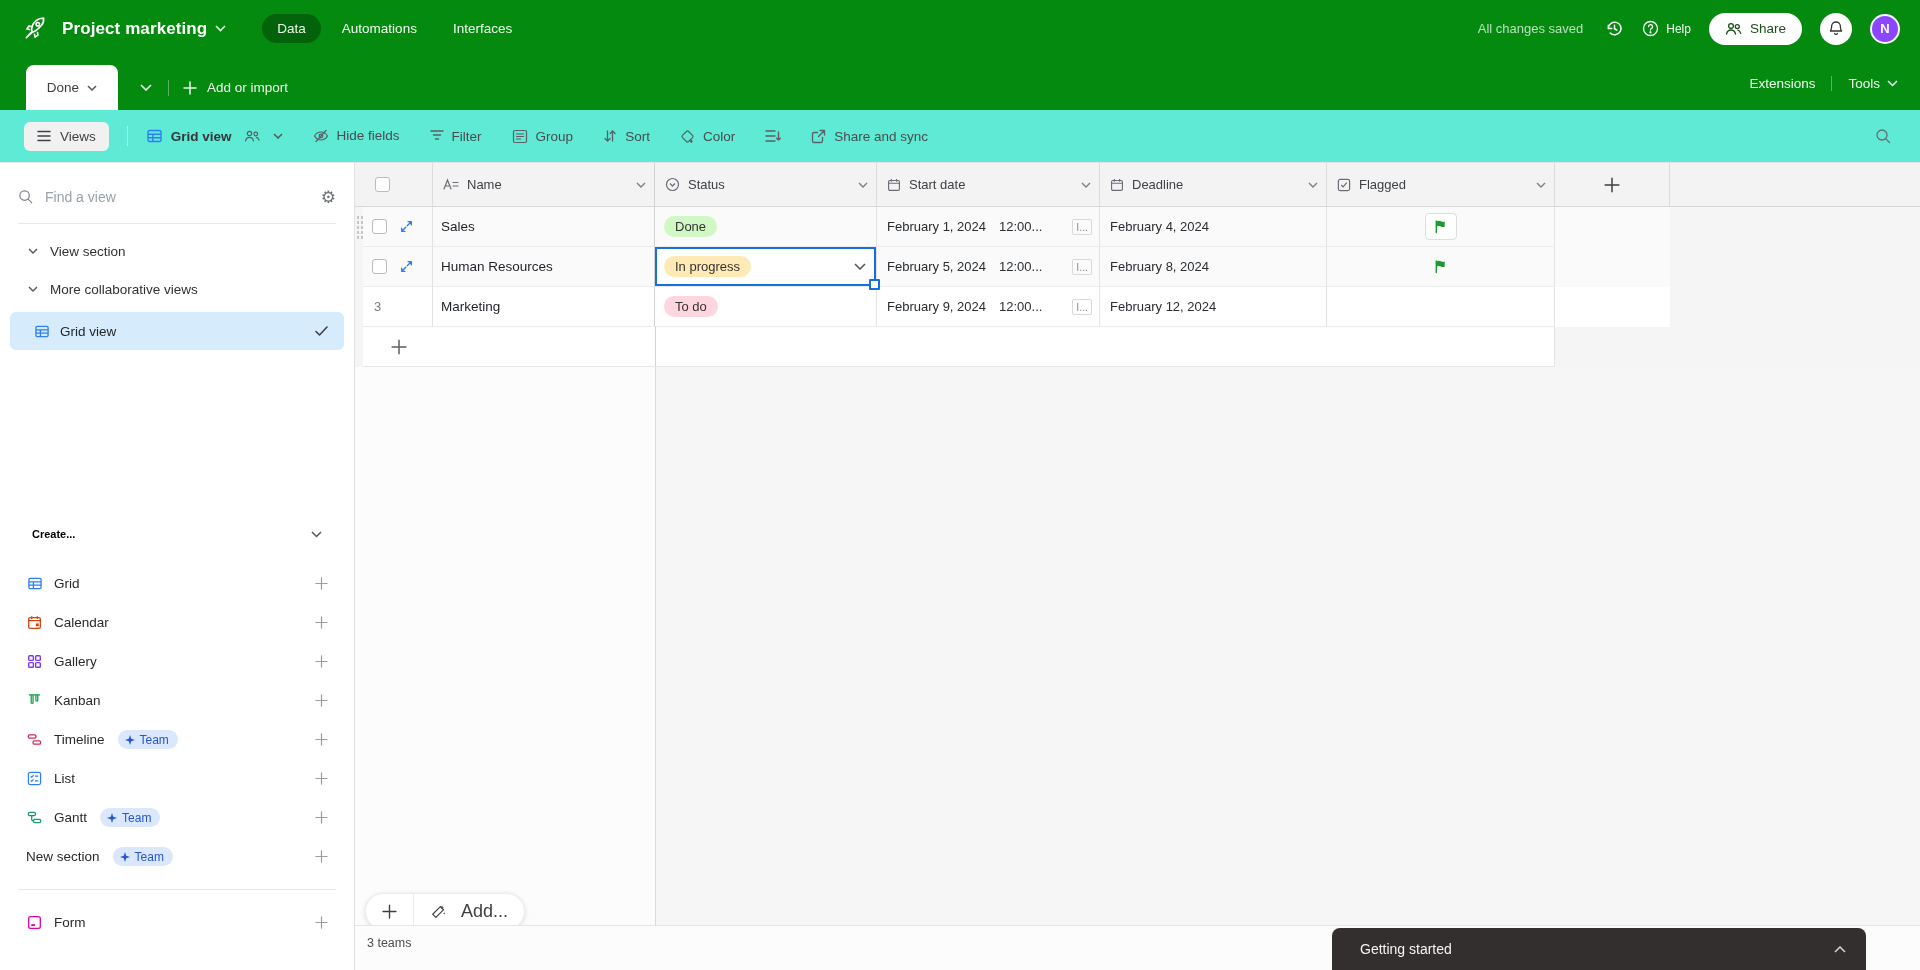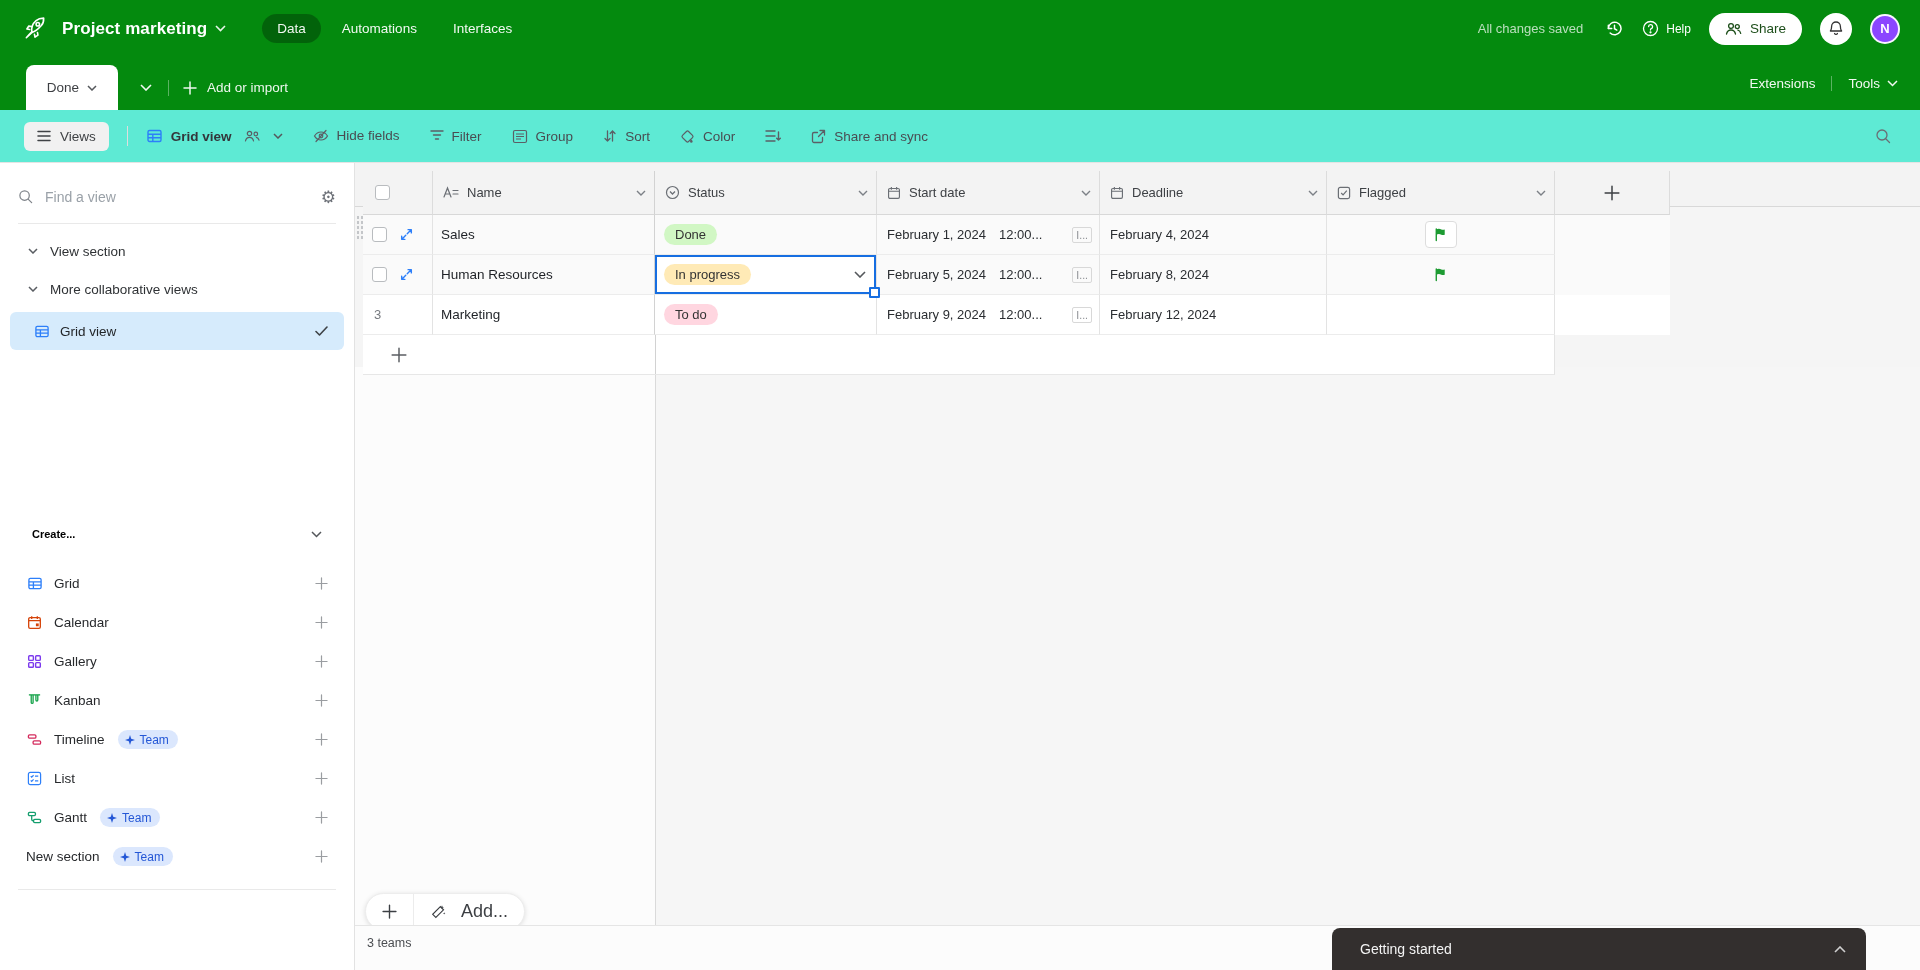--- a/index.html
+++ b/index.html
@@ -63,21 +63,21 @@
   .sb-items { margin-top:12px; display:flex; flex-direction:column; }
   .sb-item { height:39px; display:flex; align-items:center; gap:11px; padding:0 26px; font-size:13.5px; color:#27292c; }
   .sb-item .plus { margin-left:auto; color:#9a9da1; display:flex; }
   .sb-item .ico { display:flex; width:17px; justify-content:center; }
   .team-badge { display:inline-flex; align-items:center; gap:5px; background:#dbe7fd; color:#2457d6; border-radius:10px; font-size:12px; padding:2.5px 9px 2.5px 7px; margin-left:2px; }
   .sb-div2 { height:1px; background:#e9e9e9; margin:13px 18px; }
 
   
   .grid-pane { position:relative; flex:1; background:#f5f5f5; overflow:hidden; }
   .header-band { position:absolute; left:0; top:0; right:0; height:44px; background:#f3f3f3; border-bottom:1px solid #d8d8d8; }
-  .table-wrap { position:absolute; left:8px; top:8px; }
+  .table-wrap { position:absolute; left:8px; top:0; }
   .hrow { display:flex; }
   .hc { height:44px; background:#f3f3f3; border-right:1px solid #dcdcdc; border-bottom:1px solid #d8d8d8; display:flex; align-items:center; gap:8px; padding:0 8px 0 10px; font-size:13px; color:#3e4145; }
   .hc .hico { display:flex; color:#6b6f75; }
   .hc .hchev { margin-left:auto; color:#7c8086; display:flex; }
   .hc.addcol { justify-content:center; color:#3c3f43; padding:0; }
   .w-rowhead { width:70px; } .w-name { width:222px; } .w-status { width:222px; }
   .w-start { width:223px; } .w-deadline { width:227px; } .w-flag { width:228px; } .w-addcol { width:115px; }
   .hc.w-name { border-right-color:#d2d2d2; }
 
   .trow { display:flex; height:40px; background:#fff; }
@@ -483,20 +483,34 @@
               </svg>
             <span>Team</span>
           </span>
           <span class="plus">
               <svg width="13" height="13" viewBox="0 0 14 14" stroke="currentColor" stroke-width="1.3" stroke-linecap="round">
                 <path d="M7 1v12M1 7h12"></path>
               </svg>
             </span>
         </div>
         <div class="sb-div2"></div>
+        <div class="sb-item">
+          <span class="ico">
+            <svg width="15" height="15" viewBox="0 0 16 16" fill="none" stroke="#dd04a8" stroke-width="1.4">
+                <rect x="1.8" y="1.8" width="12.4" height="12.4" rx="2"></rect>
+                <path d="M4.5 10.8h4" stroke-width="2"></path>
+              </svg>
+          </span>
+          <span>Form</span>
+          <span class="plus">
+              <svg width="13" height="13" viewBox="0 0 14 14" stroke="currentColor" stroke-width="1.3" stroke-linecap="round">
+                <path d="M7 1v12M1 7h12"></path>
+              </svg>
+            </span>
+        </div>
       </div>
     </div>
 
     <div class="grid-pane">
       <div class="header-band"></div>
       <div class="below-zone">
         <div class="below-left"></div>
         <div class="below-right"></div>
       </div>
       <div class="freeze-line"></div>

